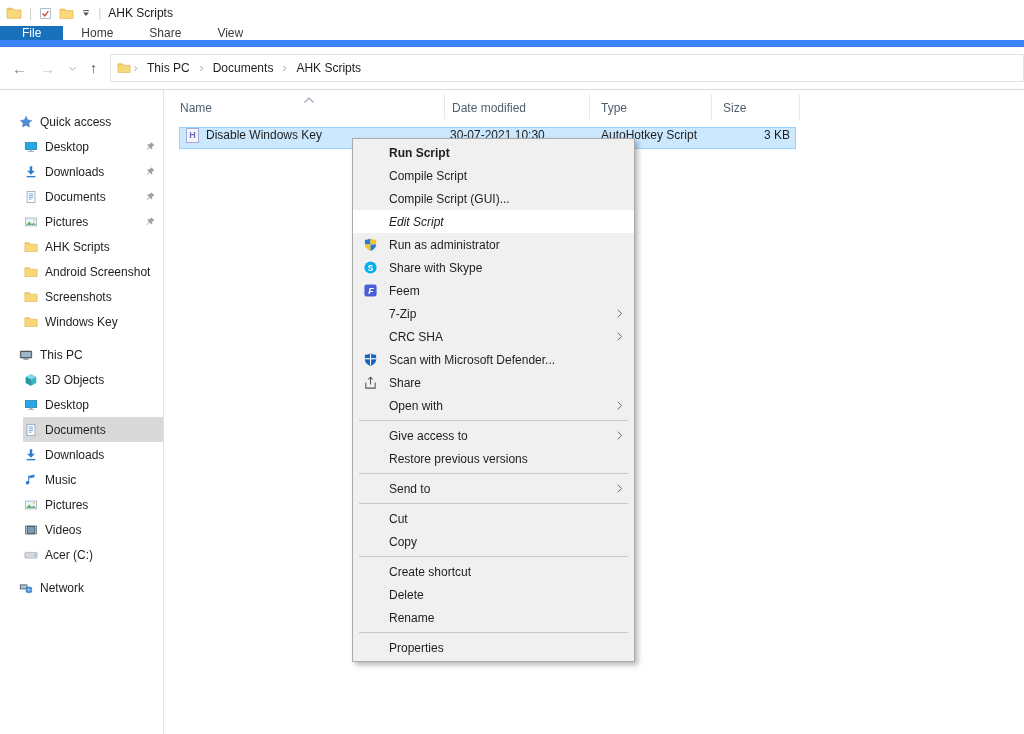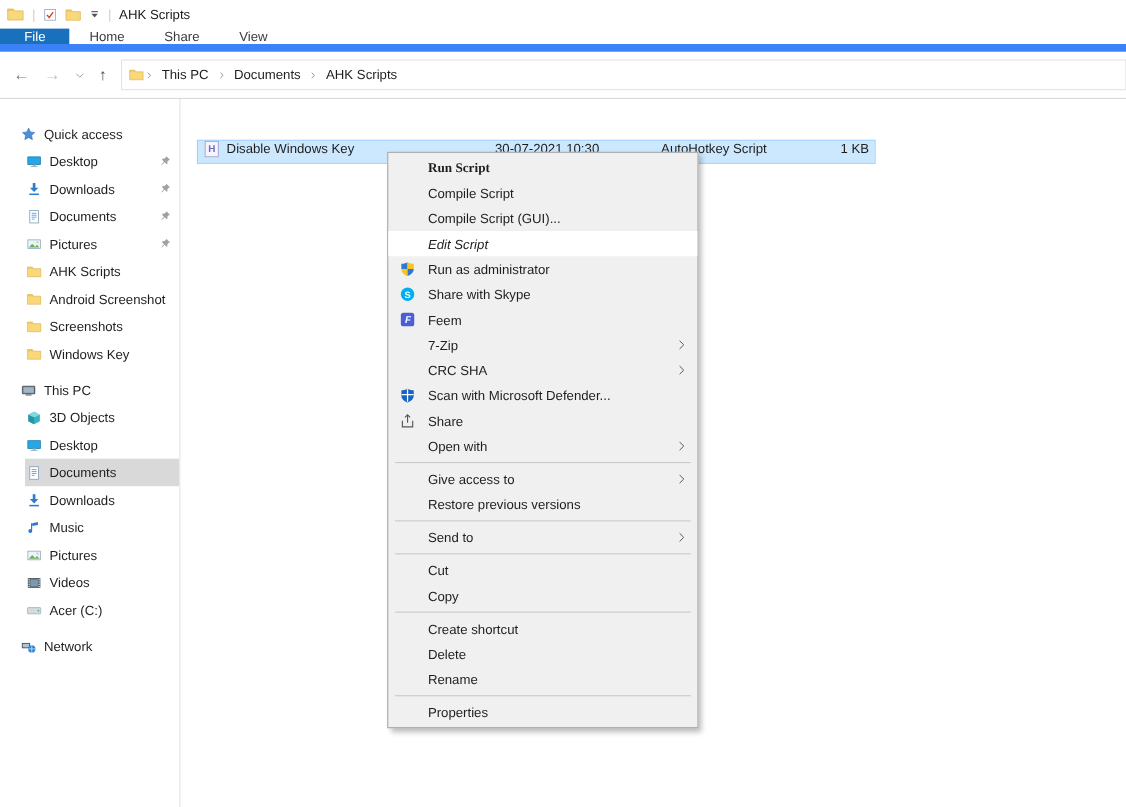--- a/index.html
+++ b/index.html
@@ -68,21 +68,21 @@
   .f-date { position:absolute; left:270px; }
   .f-type { position:absolute; left:421px; }
   .f-size { position:absolute; right:5px; }
 
   
   .context-menu { position:absolute; left:352px; top:138px; width:283px; z-index:10;
                   background:#f0f0f0; border:1px solid #a9a9a9; padding:2px 0;
                   box-shadow:3px 3px 5px rgba(0,0,0,.28); }
   .menu-item { position:relative; height:23px; display:flex; align-items:center;
                padding-left:36px; padding-right:24px; white-space:nowrap; }
-  .menu-item.bold { font-weight:bold;font-family:Liberation Serif, serif; }
+  .menu-item.bold { font-weight:bold; }
   .menu-item.hl { background:#ffffff;font-style:italic; }
   .menu-item .mi { position:absolute; left:10px; width:15px; height:15px; }
   .menu-item .sub { position:absolute; right:9px; width:11px; height:11px; color:#555; }
   .menu-sep { height:1px; background:#c9c9c9; margin:3px 6px; }
 </style>
 </head>
 <body>
 
 <svg width="0" height="0" style="position:absolute" aria-hidden="true">
   <symbol id="i-folder" viewBox="0 0 16 16">
@@ -376,27 +376,44 @@
       <div class="side-row">
         <svg class="icn " style="width: 14px; height: 14px;">
           <use href="#i-network" xlink:href="#i-network"></use>
         </svg>
         <span class="side-lab">Network</span>
       </div>
     </div>
   <div class="divider"></div>
 
   <div class="filepane">
+    <div class="colheaders">
+      <div class="col col-name">
+        <span>Name</span>
+        <svg class="sort-caret">
+            <use href="#i-caret" xlink:href="#i-caret"></use>
+          </svg>
+      </div>
+      <div class="col col-date">
+        <span>Date modified</span>
+      </div>
+      <div class="col col-type">
+        <span>Type</span>
+      </div>
+      <div class="col col-size">
+        <span>Size</span>
+      </div>
+    </div>
 
     <div class="file-row">
       <span class="ahk-icon"></span>
       <span class="f-name">Disable Windows Key</span>
       <span class="f-date">30-07-2021 10:30</span>
       <span class="f-type">AutoHotkey Script</span>
-      <span class="f-size">1 KB</span>
+      <span class="f-size">3 KB</span>
     </div>
   </div>
 </div>
 
 <div class="context-menu">
     <div class="menu-item bold">
       <span class="menu-lab">Run Script</span>
     </div>
     <div class="menu-item">
       <span class="menu-lab">Compile Script</span>

